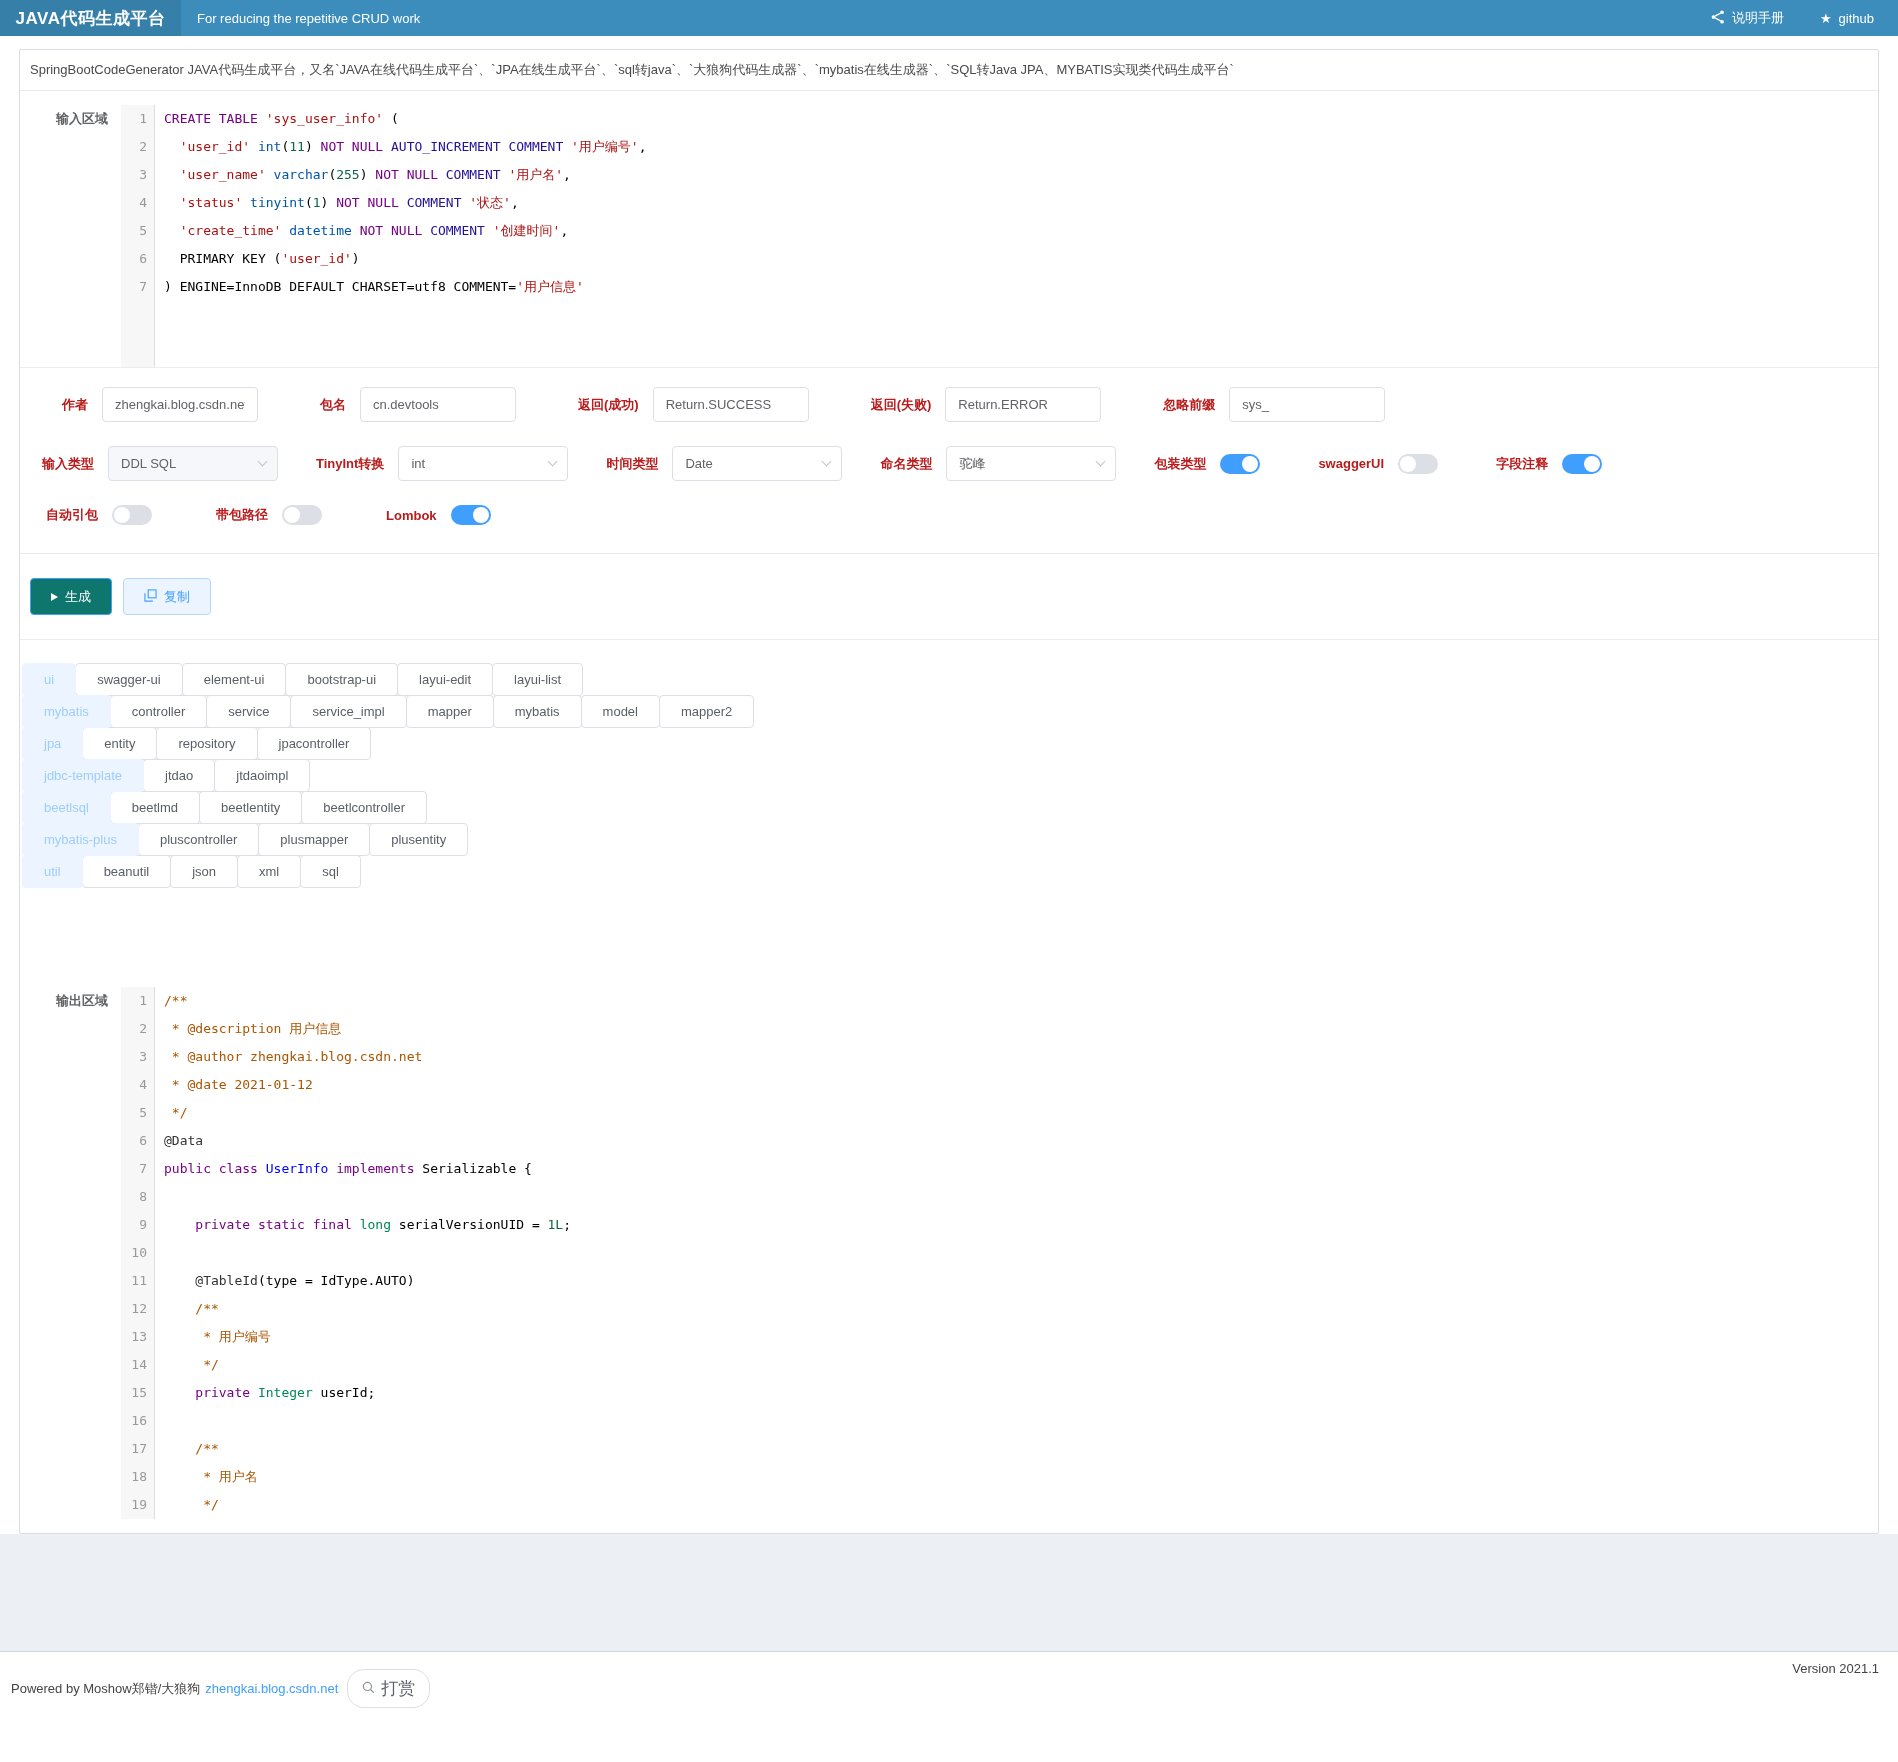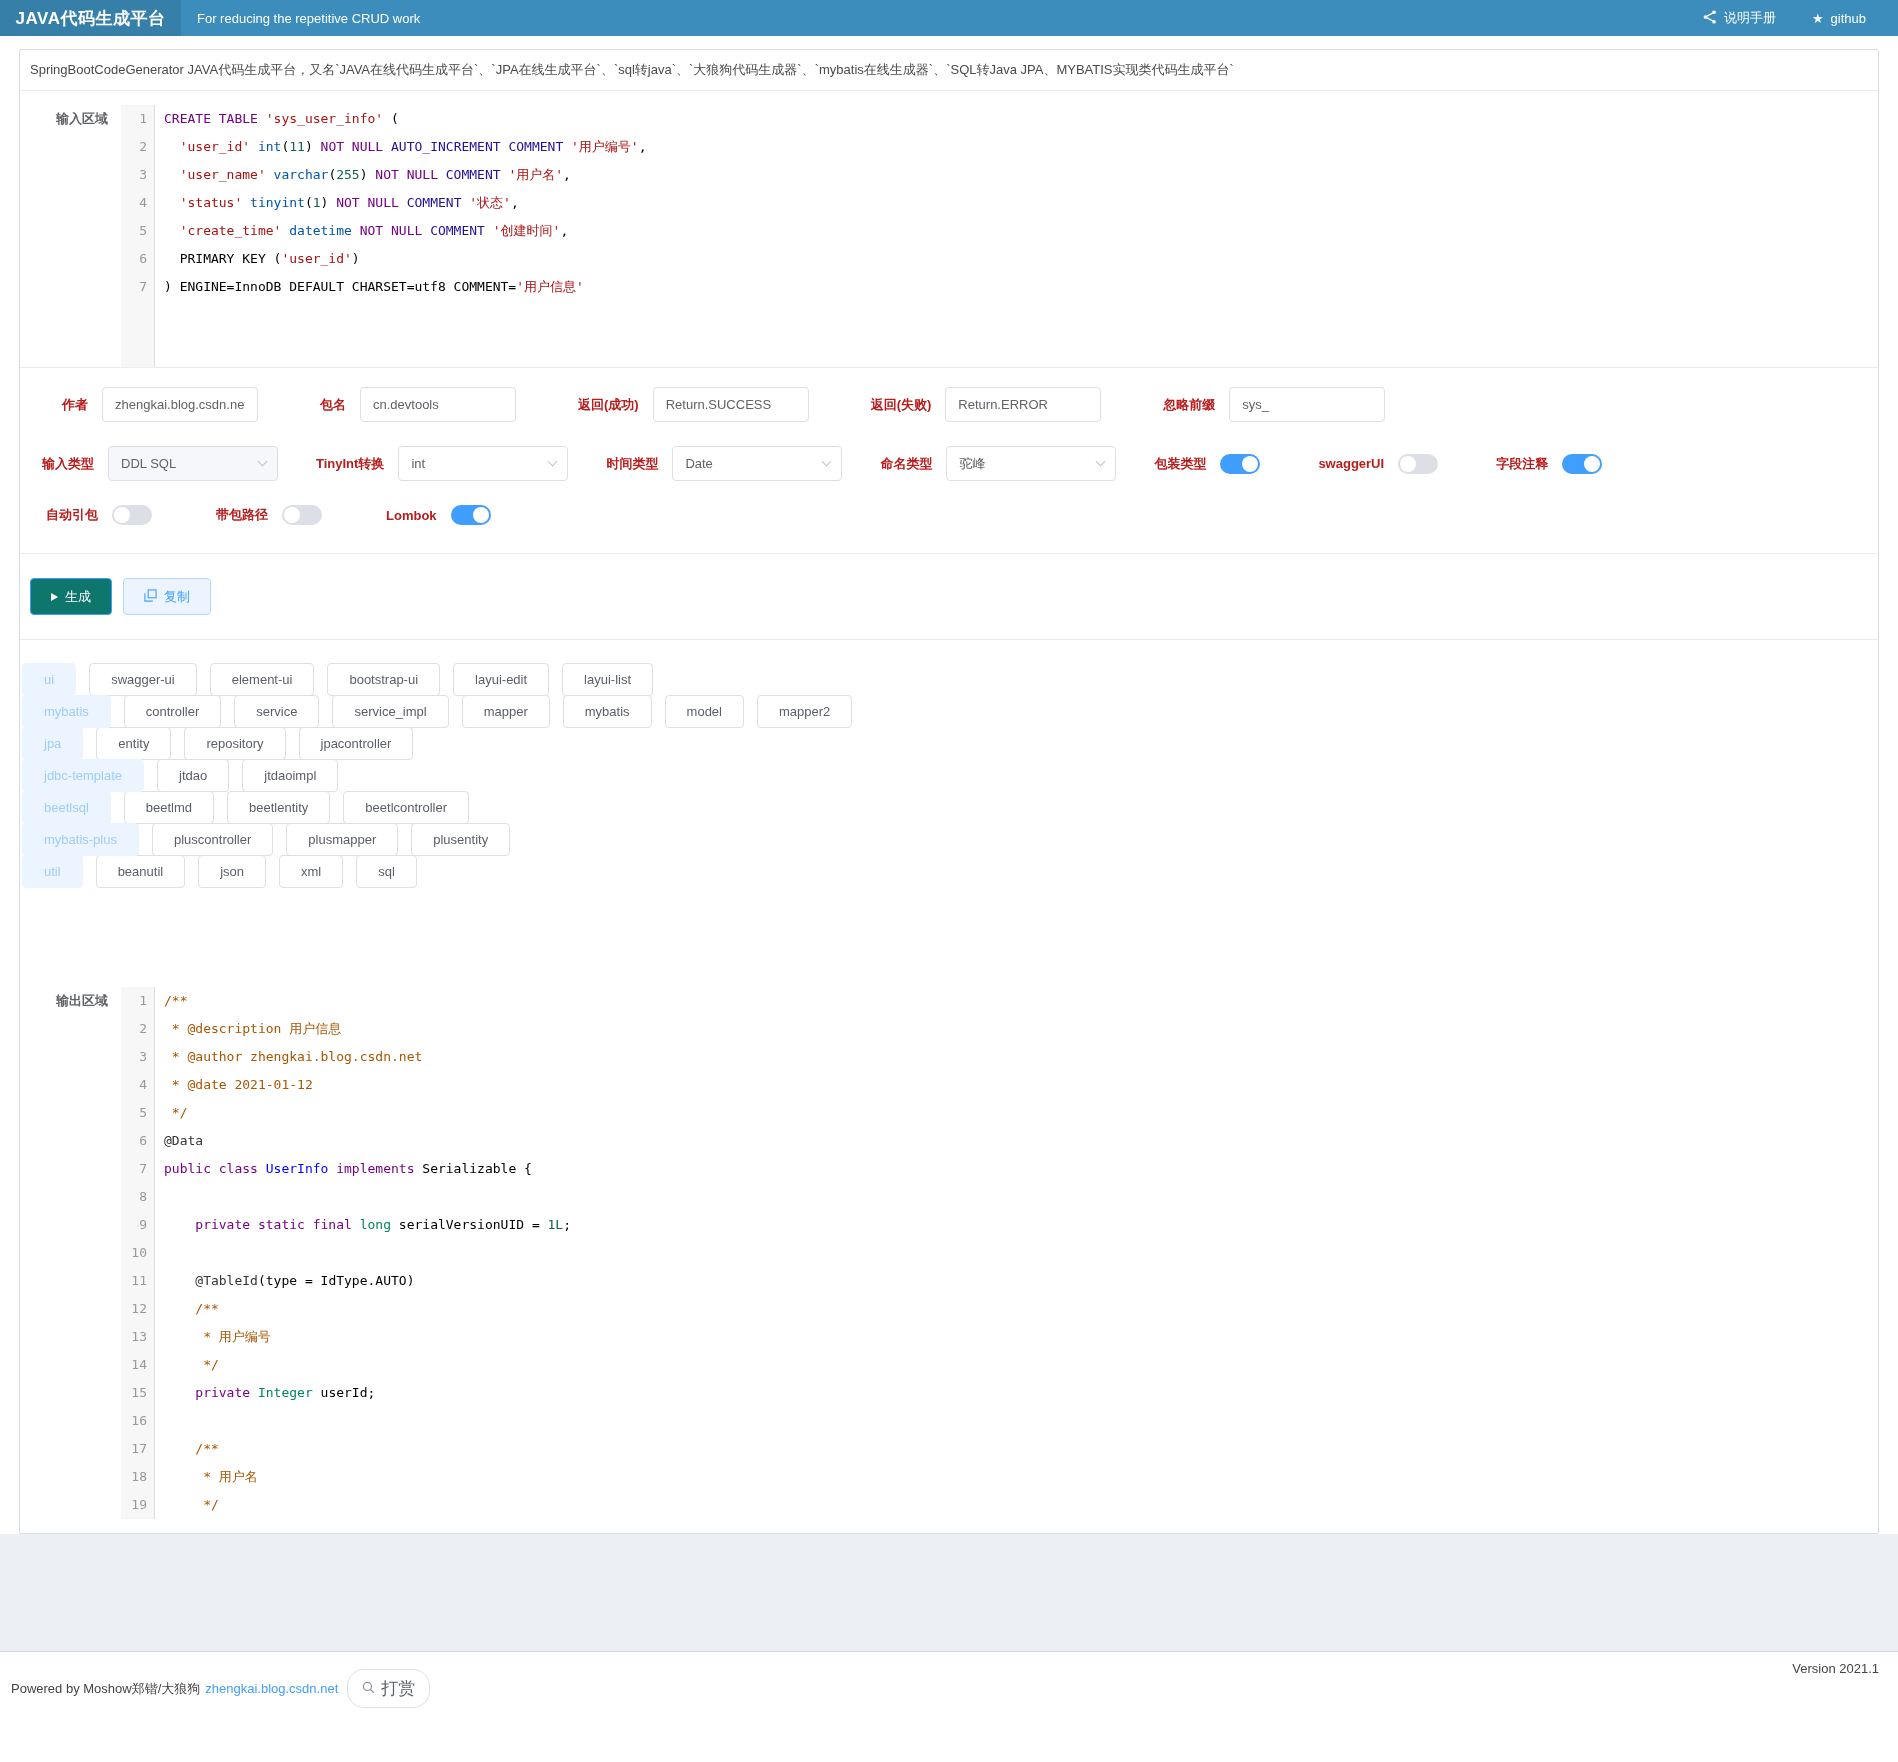--- a/index.html
+++ b/index.html
@@ -4,21 +4,21 @@
 <style>
   * { box-sizing: border-box; }
   html,body { margin:0; padding:0; background:#fff; }
   body { font-family:"Liberation Sans","DejaVu Sans",sans-serif; color:#333; width:1898px; }
 
   
   .header { height:36px; background:#3c8dbc; display:flex; align-items:stretch; color:#fff; }
   .logo { width:181px; background:#367fa9; display:flex; align-items:center; justify-content:center;
           font-weight:bold; font-size:17px; letter-spacing:.5px; }
   .subtitle { display:flex; align-items:center; margin-left:16px; font-size:13px; }
-  .header-right { margin-left:auto; display:flex; align-items:center; gap:36px; padding-right:32px; font-size:13px; }
+  .header-right { margin-left:auto; display:flex; align-items:center; gap:36px; padding-right:24px; font-size:13px; }
   .header-link { display:flex; align-items:center; gap:7px; cursor:pointer; }
   .header-link .star { font-size:13px; line-height:1; }
 
   
   .main-box { margin:13px 19px 0 19px; border:1px solid #d8dde3; background:#fff; border-radius:2px; }
   .description { padding:11px 10px; font-size:13px; color:#4a4a4a; border-bottom:1px solid #ececec; }
 
   .divider { border:0; border-top:1px solid #e9ecf1; margin:0; }
 
   
@@ -72,21 +72,21 @@
   .actions-row { padding:24px 10px; display:flex; gap:11px; }
   .btn { display:inline-flex; align-items:center; gap:7px; border-radius:4px; height:37px;
          padding:0 20px; font-size:13px; cursor:pointer; font-family:inherit; }
   .btn-primary { background:#0f766e; border:1px solid #409eff; color:#fff; }
   .btn-plain { background:#ecf5ff; border:1px solid #b3d8ff; color:#409eff; }
   .play-tri { width:0; height:0; border-left:7px solid #fff; border-top:4.5px solid transparent;
               border-bottom:4.5px solid transparent; }
 
   
   .tabs-section { padding:23px 2px 88px 2px; }
-  .tab-row { display:flex;gap:14px; }
+  .tab-row { display:flex; }
   .tab-row + .tab-row { margin-top:0px; }
   .tab { height:33px; padding:0 21px; background:#fff; border:1px solid #dcdfe6; font-size:13px;
          color:#5a5e66; border-radius:4px; margin-right:-1px; margin-bottom:-1px; cursor:pointer;
          display:flex; align-items:center; font-family:inherit; }
   .tab.category { background:#ecf5ff; color:#9ecdf9; border-color:#ecf5ff; position:relative; }
 
   
   .content-gap { height:117px; background:#ecf0f5; }
   .footer { background:#fff; border-top:1px solid #d2d6de; padding:8px 19px 40px 11px; font-size:13px;
             color:#444; position:relative; height:100px; }

